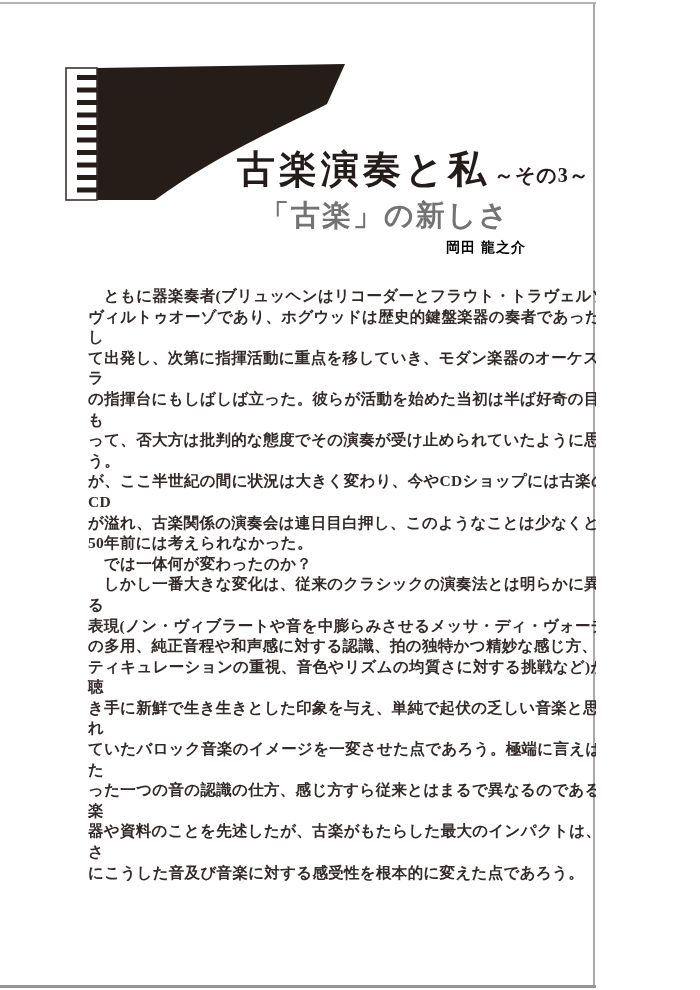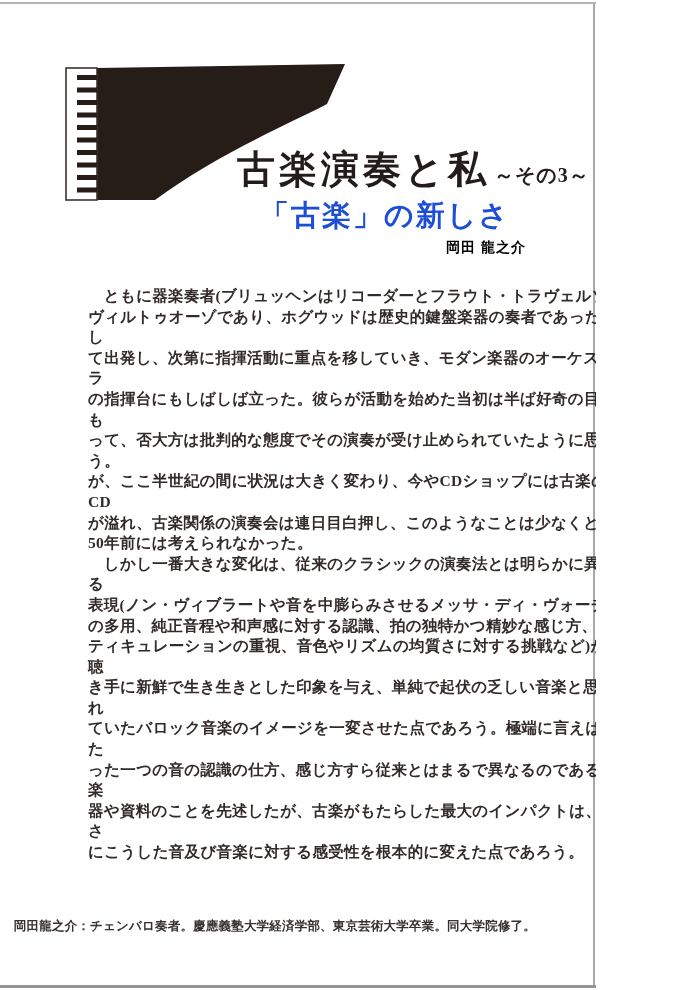--- a/index.html
+++ b/index.html
@@ -21,21 +21,21 @@
     color:#241c1a;
   }
   .title-main{
     font-size:38px;font-weight:bold;letter-spacing:4px;
   }
   .title-suffix{
     font-size:20px;font-weight:bold;letter-spacing:1px;margin-left:4px;
   }
   .subtitle{
     position:absolute;left:260px;top:196px;white-space:nowrap;
-    font-size:29px;font-weight:bold;letter-spacing:2px;color:#1d4ed8;
+    font-size:29px;font-weight:bold;letter-spacing:2px;color:#737373;
   }
   .author{
     position:absolute;right:70px;top:239px;
     font-family:"Liberation Sans","DejaVu Sans",sans-serif;
     font-size:14px;font-weight:bold;color:#000000;letter-spacing:1px;
   }
 
   .body-text{
     position:absolute;left:88px;top:286px;width:542px;
     font-size:15.5px;line-height:20.6px;letter-spacing:0.3px;
@@ -89,27 +89,27 @@
 
   <div class="body-text">
     <p>　ともに器楽奏者(ブリュッヘンはリコーダーとフラウト・トラヴェルソの
 ヴィルトゥオーゾであり、ホグウッドは歴史的鍵盤楽器の奏者であった)とし
 て出発し、次第に指揮活動に重点を移していき、モダン楽器のオーケストラ
 の指揮台にもしばしば立った。彼らが活動を始めた当初は半ば好奇の目をも
 って、否大方は批判的な態度でその演奏が受け止められていたように思う。
 が、ここ半世紀の間に状況は大きく変わり、今やCDショップには古楽のCD
 が溢れ、古楽関係の演奏会は連日目白押し、このようなことは少なくとも
 50年前には考えられなかった。</p>
+    <p>　では一体何が変わったのか？</p>
     <p>　しかし一番大きな変化は、従来のクラシックの演奏法とは明らかに異なる
 表現(ノン・ヴィブラートや音を中膨らみさせるメッサ・ディ・ヴォーチェ
 の多用、純正音程や和声感に対する認識、拍の独特かつ精妙な感じ方、アー
 ティキュレーションの重視、音色やリズムの均質さに対する挑戦など)が、聴
 き手に新鮮で生き生きとした印象を与え、単純で起伏の乏しい音楽と思われ
 ていたバロック音楽のイメージを一変させた点であろう。極端に言えば、た
 った一つの音の認識の仕方、感じ方すら従来とはまるで異なるのである。楽
 器や資料のことを先述したが、古楽がもたらした最大のインパクトは、まさ
 にこうした音及び音楽に対する感受性を根本的に変えた点であろう。</p>
 
   </div>
 
-  <div class="bio">岡田龍之介：チェンバロ奏者。慶應義塾大学経済学部、東京芸術大学卒業。同大学院修了。</div>
 
 </div>
 
 </body></html>

